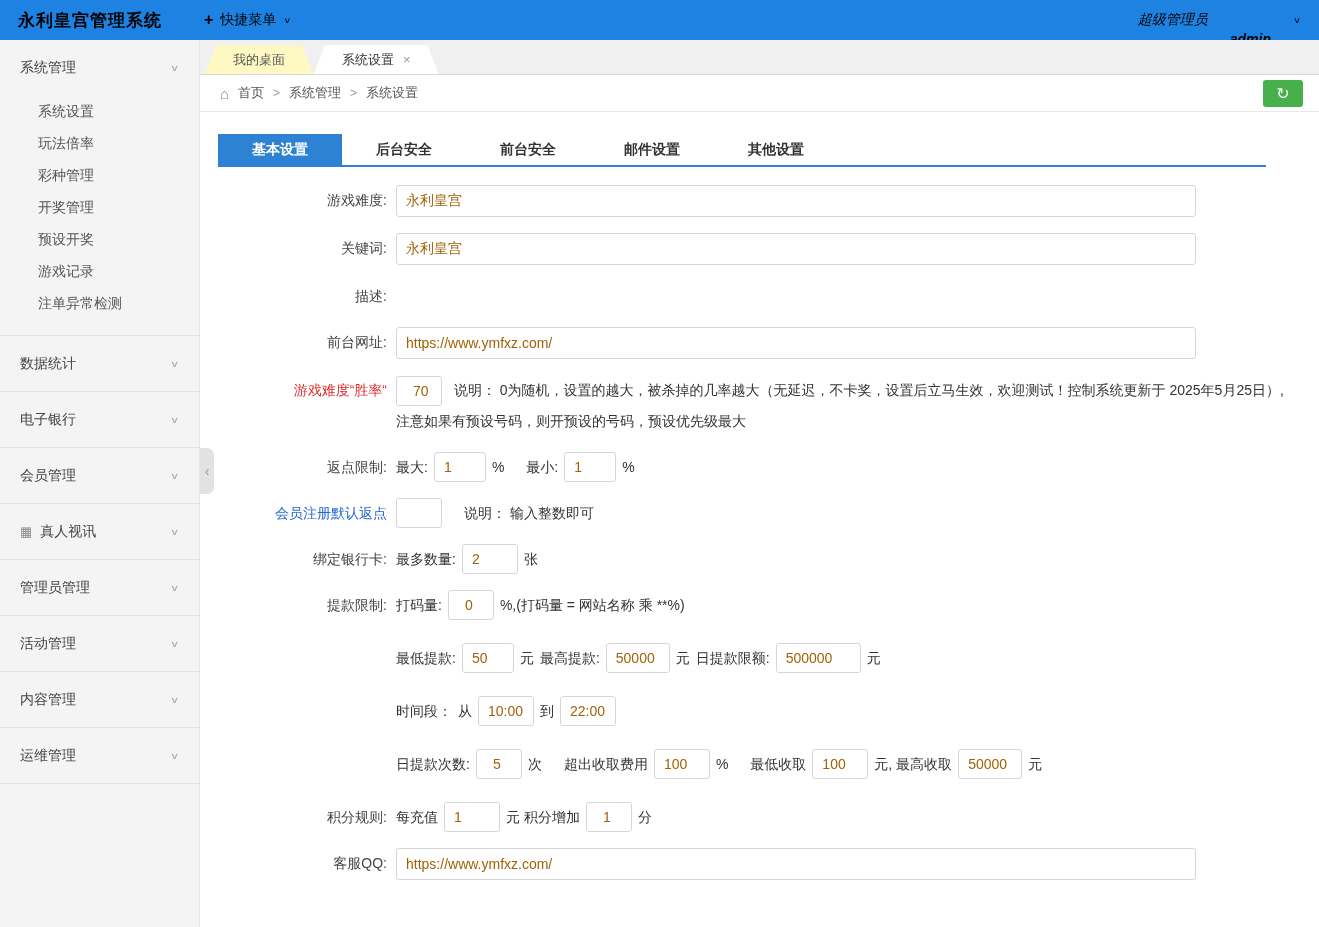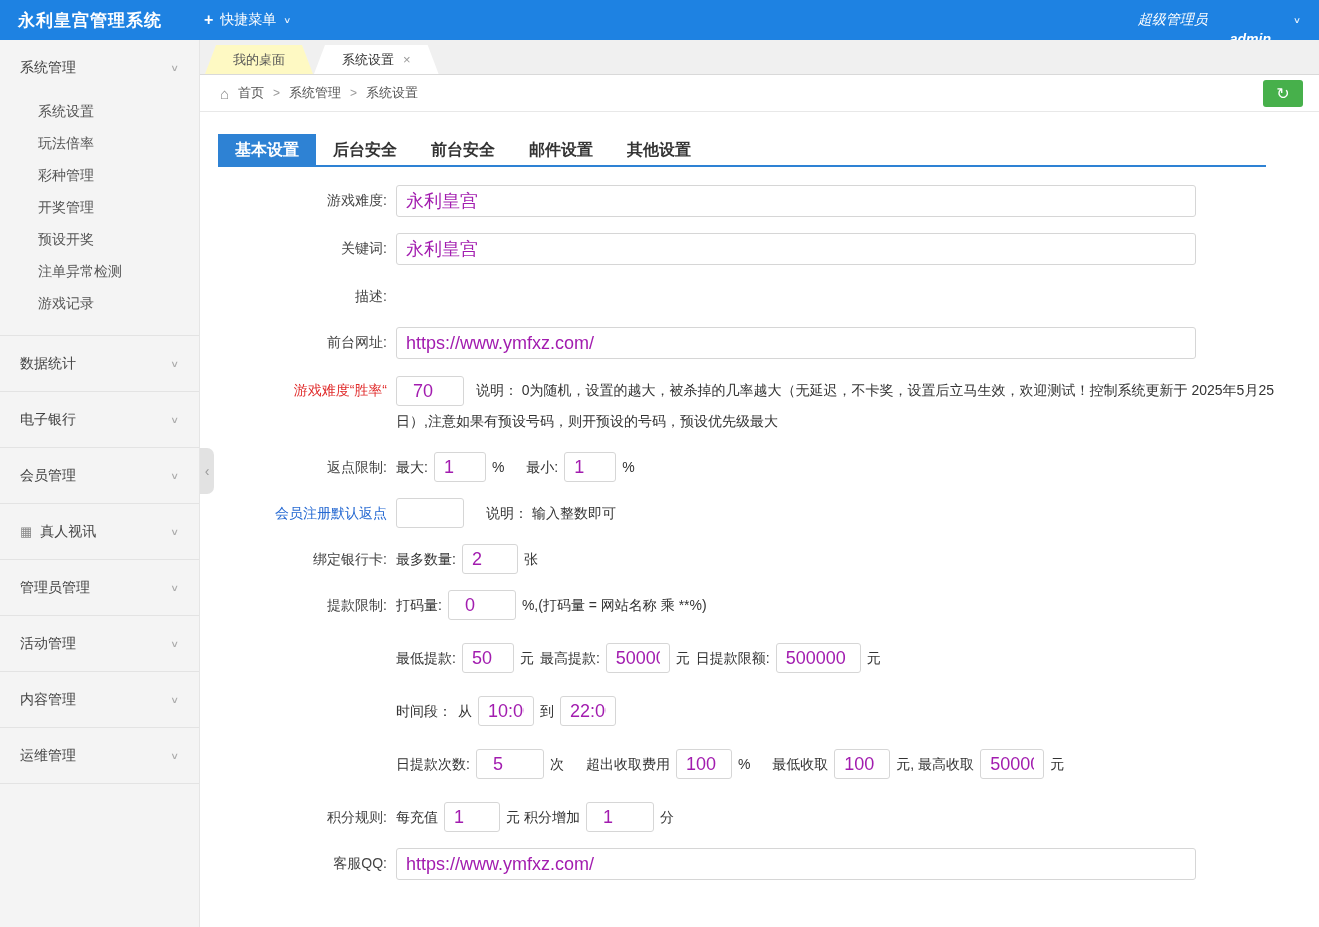--- a/index.html
+++ b/index.html
@@ -1,20 +1,20 @@
 <!DOCTYPE html>
 <html><head>
 <meta charset="utf-8">
 <style>
   * { margin:0; padding:0; box-sizing:border-box; }
   html,body { width:1319px; height:927px; overflow:hidden; }
   body { font-family:"Liberation Sans","DejaVu Sans",sans-serif; font-size:14px; color:#333; background:#fff; }
 
   
-  .topbar { height:40px; background:#1e82e2; display:flex; align-items:center; padding:0 18px; color:#ffffff; }
+  .topbar { height:40px; background:#1e82e2; display:flex; align-items:center; padding:0 18px; color:#000000; }
   .brand { font-size:17px; font-weight:bold; letter-spacing:1px; }
   .quick { margin-left:42px; display:flex; align-items:center; gap:7px; cursor:pointer; }
   .plus { font-size:16px; font-weight:bold; }
   .caret { font-size:11px; transform:scaleY(.75); opacity:.9; }
   .topbar-right { margin-left:auto; display:flex; align-items:center; gap:22px;font-style:italic; }
   .topbar-right .user { font-weight:bold;margin-top:37px; }
 
   
   .layout { display:flex; height:887px; position:relative; }
   .sidebar { width:200px; background:#f4f4f4; flex-shrink:0; border-right:1px solid #e5e5e5; }
@@ -37,36 +37,36 @@
   
   .crumb-row { height:37px; border-bottom:1px solid #e8e8e8; display:flex; align-items:center; padding:0 16px 0 20px; gap:9px; color:#666; font-size:13px; }
   .home-ico { color:#888; font-size:15px; }
   .crumb-sep { color:#999; font-size:12px; }
   .crumb a { color:#555; text-decoration:none; cursor:pointer; }
   .refresh { margin-left:auto; width:40px; height:27px; background:#47b04b; border:none; border-radius:3px; color:#fff; font-size:16px; line-height:25px; cursor:pointer; }
 
   
   .content { flex:1; overflow:hidden; padding:22px 0 0 18px; }
   .ctabs { display:flex; border-bottom:2px solid #2e82d4; width:1048px; }
-  .ctab { height:31px; line-height:31px; padding:0 17px; font-weight:bold; font-size:16px; color:#333; cursor:pointer; }
+  .ctab { height:31px; line-height:31px; padding:0 34px; font-weight:bold; font-size:14px; color:#333; cursor:pointer; }
   .ctab.active { background:#2e82d4; color:#fff; }
 
   
   .form { margin-top:18px; }
   .frow { display:flex; align-items:flex-start; margin-bottom:16px; min-height:30px; }
   .frow.gaplg { margin-bottom:23px; }
   .flabel { width:178px; flex-shrink:0; text-align:right; padding-right:9px; line-height:30px; color:#444; }
   .flabel.red { color:#e02b2b; }
   .flabel.blue { color:#2468d2; }
   .ffield { display:flex; align-items:center; gap:6px; flex-wrap:wrap; line-height:30px; max-width:900px; }
   .ffield-flow { width:890px; line-height:30px; }
-  .in { height:30px; border:1px solid #d6d6d6; border-radius:3px; padding:0 9px; font-size:18px; color:#a21caf; font-family:inherit; background:#fff; outline:none; }
+  .in { height:30px; border:1px solid #d6d6d6; border-radius:3px; padding:0 9px; font-size:14px; color:#a16207; font-family:inherit; background:#fff; outline:none; }
   .in::placeholder { color:#bbb; }
   .wide { width:800px; height:32px; }
-  .w52 { width:52px; } .w56 { width:56px; } .w60 { width:68px;padding-left:16px; } .w64 { width:64px; } .w85 { width:85px; }
+  .w52 { width:52px; } .w56 { width:56px; } .w60 { width:46px;padding-left:16px; } .w64 { width:64px; } .w85 { width:85px; }
   .inline { display:inline-block; vertical-align:middle; margin-right:8px; }
   .ml16 { margin-left:16px; }
   .txt { color:#333; }
 </style>
 </head>
 <body>
 
 <header class="topbar">
   <span class="brand">永利皇宫管理系统</span>
   <span class="quick">
@@ -87,22 +87,22 @@
       <div class="group-header">
         <span>系统管理</span>
         <span class="chev">∨</span>
       </div>
       <div class="sub-list">
         <div class="subitem">系统设置</div>
         <div class="subitem">玩法倍率</div>
         <div class="subitem">彩种管理</div>
         <div class="subitem">开奖管理</div>
         <div class="subitem">预设开奖</div>
+        <div class="subitem">游戏记录</div>
         <div class="subitem">注单异常检测</div>
-        <div class="subitem">游戏记录</div>
       </div>
     </div>
     <div class="group">
       <div class="group-header">
         <span>数据统计</span>
         <span class="chev">∨</span>
       </div>
     </div>
     <div class="group">
       <div class="group-header">

